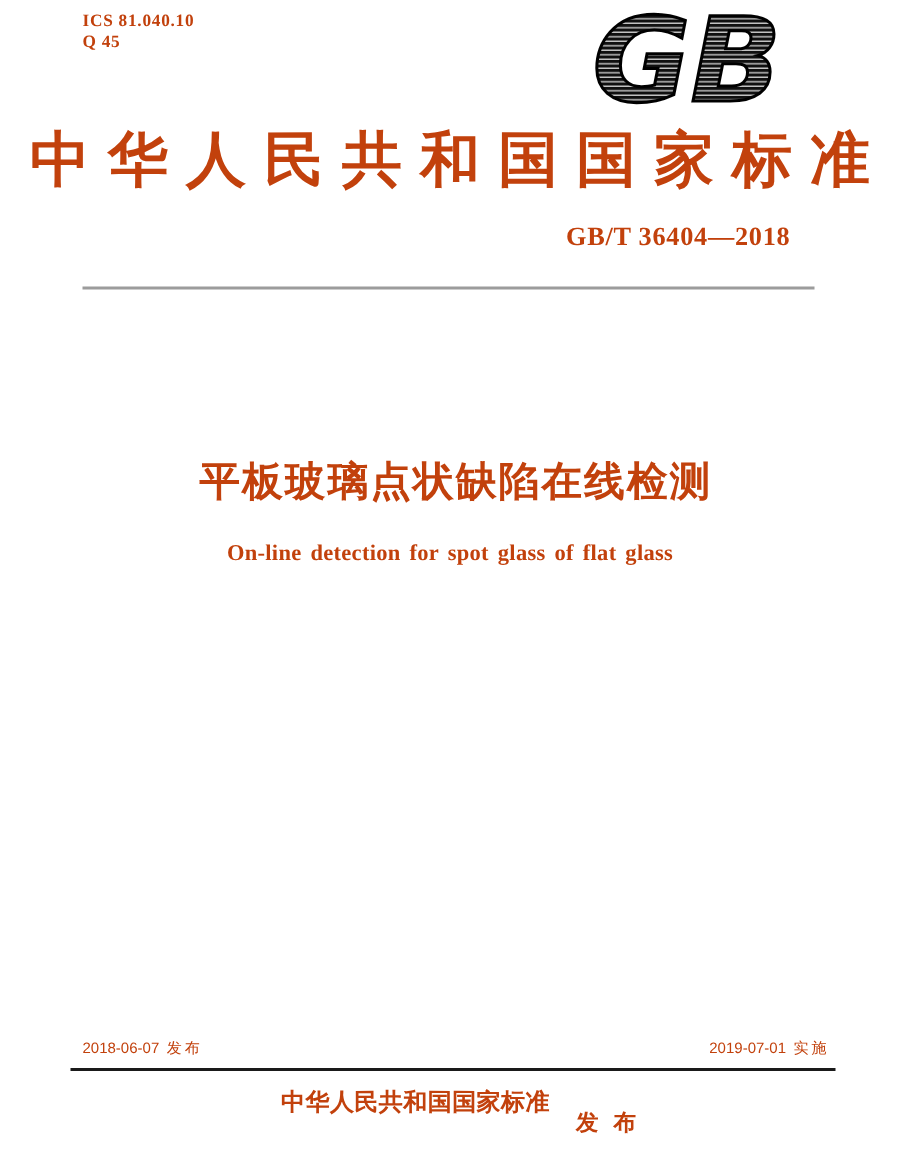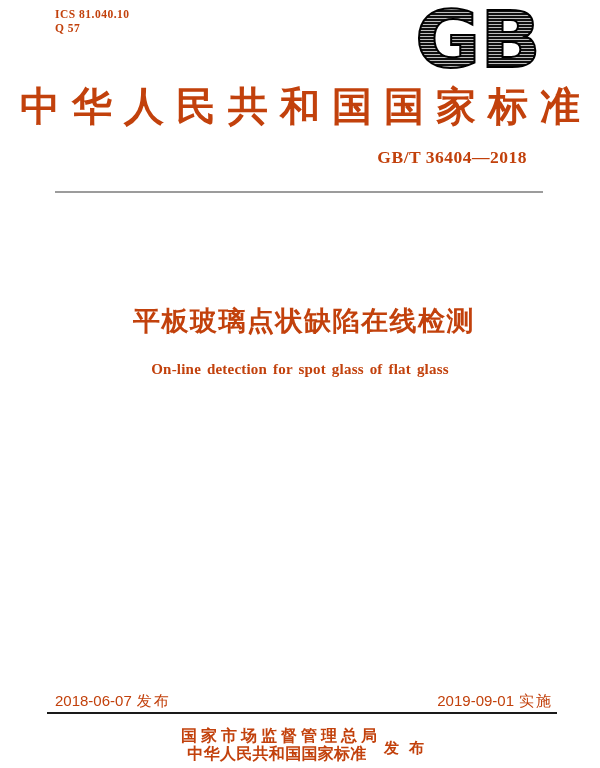--- a/index.html
+++ b/index.html
@@ -20,24 +20,25 @@
     top: 8px;
     font-size: 11.5px;
     font-weight: bold;
     line-height: 13.5px;
     letter-spacing: 0.5px;
     font-family: "Liberation Serif", "DejaVu Serif", serif;
   }
   
   .gb-logo {
     position: absolute;
-    left: 412px;
+    left: 392px;
     top: 4px;
     width: 132px;
     height: 68px;
+    font-style: italic;
   }
   
   .national-title {
     position: absolute;
     top: 84px;
     left: 0;
     width: 100%;
     margin: 0;
     box-sizing: border-box;
     padding-left: 12px;          
@@ -95,21 +96,21 @@
     font-family: "Liberation Serif", "DejaVu Serif", serif;
   }
   
   .date-row {
     position: absolute;
     left: 55px;
     right: 47px;
     top: 692px;
     display: flex;
     justify-content: space-between;
-    font-size: 15px;
+    font-size: 10px;
     font-weight: 500;
     font-family: "Liberation Sans", "DejaVu Sans", sans-serif;
   }
   .date-row .cjk { margin-left: 5px; letter-spacing: 2px; }
   .rule-black {
     left: 47px;
     top: 712px;
     width: 510px;
     height: 2px;
     background: #1a1a1a;
@@ -140,21 +141,21 @@
     white-space: nowrap;
   }
 </style>
 </head>
 <body>
 
 <div class="page">
 
   <div class="ics">
     <div>ICS 81.040.10</div>
-    <div>Q 57</div>
+    <div>Q 45</div>
   </div>
 
   <div class="gb-logo">
     <svg width="132" height="68" viewBox="0 0 132 68" xmlns="http://www.w3.org/2000/svg">
       <defs>
         <pattern id="gbhatch" width="4" height="3" patternUnits="userSpaceOnUse">
           <rect width="4" height="3" fill="#101010"></rect>
           <rect y="2.1" width="4" height="0.8" fill="#e9e9e9"></rect>
         </pattern>
       </defs>
@@ -170,26 +171,25 @@
 
   <h2 class="doc-title-zh">平板玻璃点状缺陷在线检测</h2>
 
   <div class="doc-title-en">On-line detection for spot glass of flat glass</div>
 
   <div class="date-row">
     <div>
       <span>2018-06-07</span><span class="cjk">发布</span>
     </div>
     <div>
-      <span>2019-09-01</span><span class="cjk">实施</span>
+      <span>2019-07-01</span><span class="cjk">实施</span>
     </div>
   </div>
 
   <div class="rule rule-black"></div>
 
   <div class="issuer-block">
-    <div class="issuer-line1">国家市场监督管理总局</div>
     <div class="issuer-line2">中华人民共和国国家标准</div>
   </div>
 
   <div class="publish-label">发布</div>
 
 </div>
 
 </body></html>

